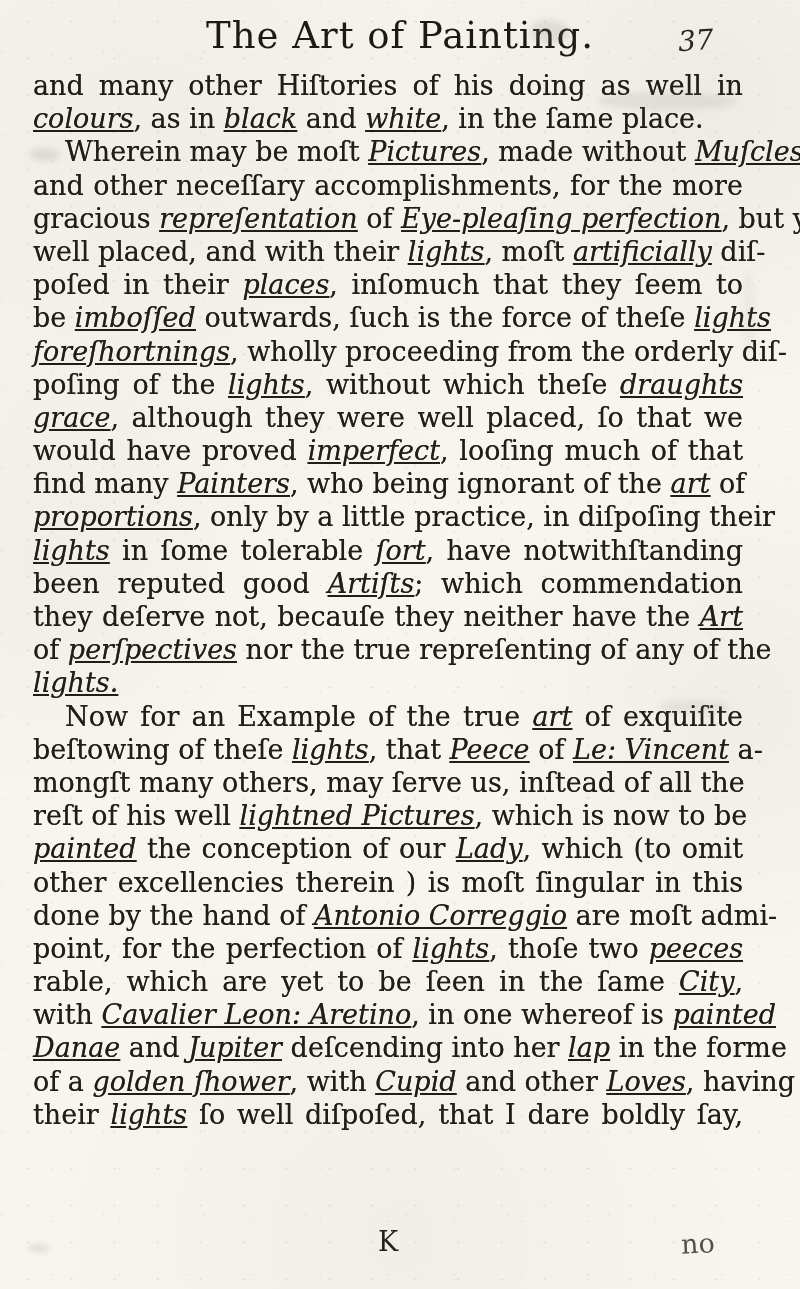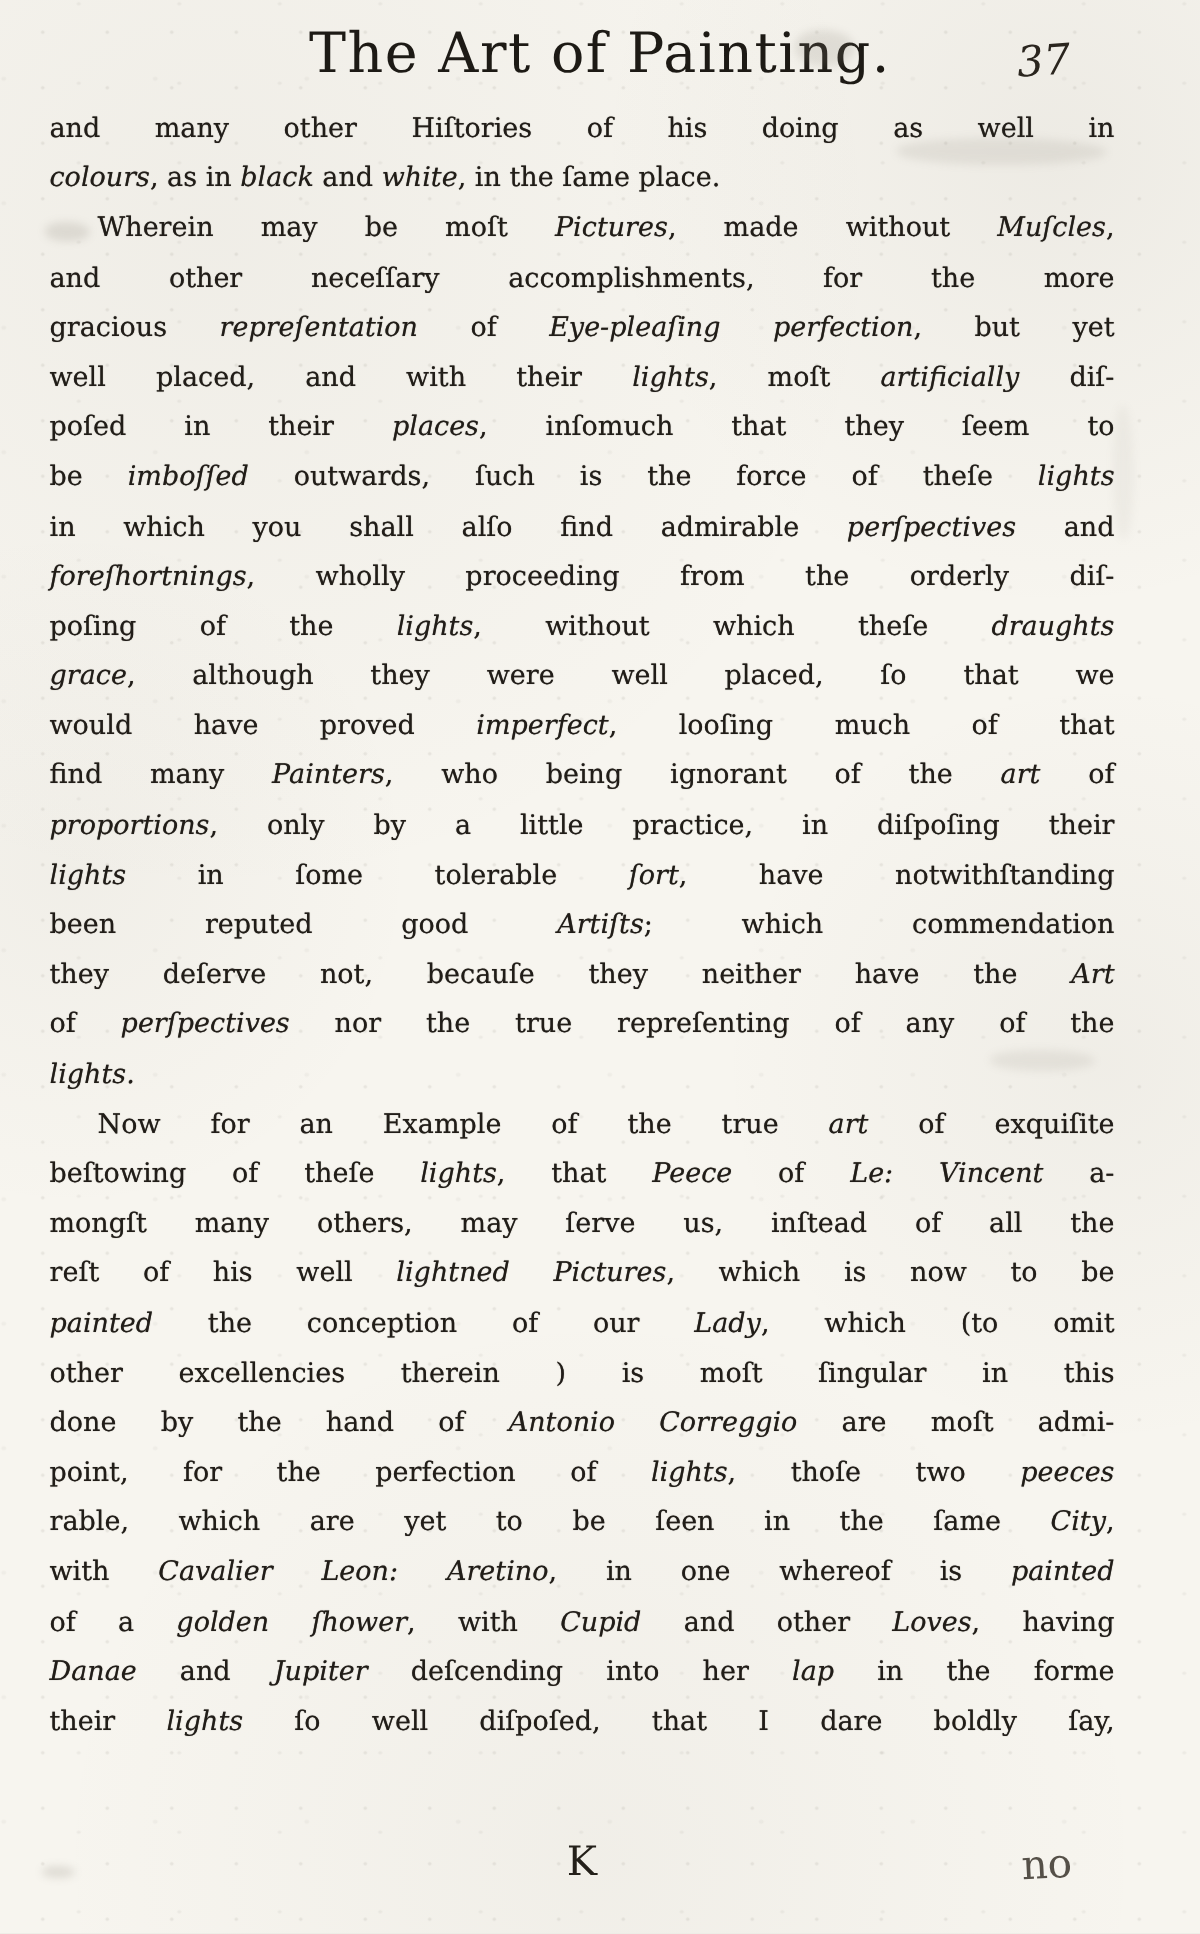--- a/index.html
+++ b/index.html
@@ -53,36 +53,37 @@
     color: #2a251e;
     transform: rotate(-4deg);
   }
   .page-body {
     position: absolute;
     top: 69px;
     left: 33px;
     width: 710px;
   }
   .line {
-    font-size: 18px;
+    font-size: 27px;
     line-height: 33.2px;
     height: 33.2px;
     white-space: nowrap;
     text-align: justify;
     text-align-last: justify;
     text-shadow: 0 0 0.5px rgba(33,29,24,0.75);
   }
   .line.lastline {
     text-align-last: left;
   }
   .line.indent {
     text-indent: 32px;
   }
   .seg-italic {
     font-style: italic;
+    text-decoration: underline;
   }
   .footer-line {
     position: absolute;
     top: 1226px;
     left: 33px;
     width: 710px;
     height: 34px;
     font-size: 27px;
   }
   .signature-mark {
@@ -128,21 +129,20 @@
 
   <div class="page-body" id="page-body">
       <div class="line"><span>and many other Hiſtories of his doing as well in</span></div>
       <div class="line lastline"><span class="seg-italic">colours</span><span>, as in </span><span class="seg-italic">black</span><span> and </span><span class="seg-italic">white</span><span>, in the ſame place.</span></div>
       <div class="line indent"><span>Wherein may be moſt </span><span class="seg-italic">Pictures</span><span>, made without </span><span class="seg-italic">Muſcles</span><span>,</span></div>
       <div class="line"><span>and other neceſſary accomplishments, for the more</span></div>
       <div class="line"><span>gracious </span><span class="seg-italic">repreſentation</span><span> of </span><span class="seg-italic">Eye-pleaſing perfection</span><span>, but yet</span></div>
       <div class="line"><span>well placed, and with their </span><span class="seg-italic">lights</span><span>, moſt </span><span class="seg-italic">artificially</span><span> diſ-</span></div>
       <div class="line"><span>poſed in their </span><span class="seg-italic">places</span><span>, inſomuch that they ſeem to</span></div>
       <div class="line"><span>be </span><span class="seg-italic">imboſſed</span><span> outwards, ſuch is the force of theſe </span><span class="seg-italic">lights</span></div>
-      <div class="line"><span>in which you shall alſo find admirable </span><span class="seg-italic">perſpectives</span><span> and</span></div>
       <div class="line"><span class="seg-italic">foreſhortnings</span><span>, wholly proceeding from the orderly diſ-</span></div>
       <div class="line"><span>poſing of the </span><span class="seg-italic">lights</span><span>, without which theſe </span><span class="seg-italic">draughts</span></div>
       <div class="line"><span class="seg-italic">grace</span><span>, although they were well placed, ſo that we</span></div>
       <div class="line"><span>would have proved </span><span class="seg-italic">imperfect</span><span>, looſing much of that</span></div>
       <div class="line"><span>find many </span><span class="seg-italic">Painters</span><span>, who being ignorant of the </span><span class="seg-italic">art</span><span> of</span></div>
       <div class="line"><span class="seg-italic">proportions</span><span>, only by a little practice, in diſpoſing their</span></div>
       <div class="line"><span class="seg-italic">lights</span><span> in ſome tolerable </span><span class="seg-italic">ſort</span><span>, have notwithſtanding</span></div>
       <div class="line"><span>been reputed good </span><span class="seg-italic">Artiſts</span><span>; which commendation</span></div>
       <div class="line"><span>they deſerve not, becauſe they neither have the </span><span class="seg-italic">Art</span></div>
       <div class="line"><span>of </span><span class="seg-italic">perſpectives</span><span> nor the true repreſenting of any of the</span></div>
@@ -150,22 +150,22 @@
       <div class="line indent"><span>Now for an Example of the true </span><span class="seg-italic">art</span><span> of exquiſite</span></div>
       <div class="line"><span>beſtowing of theſe </span><span class="seg-italic">lights</span><span>, that </span><span class="seg-italic">Peece</span><span> of </span><span class="seg-italic">Le: Vincent</span><span> a-</span></div>
       <div class="line"><span>mongſt many others, may ſerve us, inſtead of all the</span></div>
       <div class="line"><span>reſt of his well </span><span class="seg-italic">lightned Pictures</span><span>, which is now to be</span></div>
       <div class="line"><span class="seg-italic">painted</span><span> the conception of our </span><span class="seg-italic">Lady</span><span>, which (to omit</span></div>
       <div class="line"><span>other excellencies therein ) is moſt ſingular in this</span></div>
       <div class="line"><span>done by the hand of </span><span class="seg-italic">Antonio Correggio</span><span> are moſt admi-</span></div>
       <div class="line"><span>point, for the perfection of </span><span class="seg-italic">lights</span><span>, thoſe two </span><span class="seg-italic">peeces</span></div>
       <div class="line"><span>rable, which are yet to be ſeen in the ſame </span><span class="seg-italic">City</span><span>,</span></div>
       <div class="line"><span>with </span><span class="seg-italic">Cavalier Leon: Aretino</span><span>, in one whereof is </span><span class="seg-italic">painted</span></div>
+      <div class="line"><span class="seg-italic">Danae</span><span> and </span><span class="seg-italic">Jupiter</span><span> deſcending into her </span><span class="seg-italic">lap</span><span> in the forme</span></div>
       <div class="line"><span>of a </span><span class="seg-italic">golden ſhower</span><span>, with </span><span class="seg-italic">Cupid</span><span> and other </span><span class="seg-italic">Loves</span><span>, having</span></div>
-      <div class="line"><span class="seg-italic">Danae</span><span> and </span><span class="seg-italic">Jupiter</span><span> deſcending into her </span><span class="seg-italic">lap</span><span> in the forme</span></div>
       <div class="line"><span>their </span><span class="seg-italic">lights</span><span> ſo well diſpoſed, that I dare boldly ſay,</span></div>
     </div>
 
   <div class="footer-line">
     <div class="signature-mark">K</div>
     <div class="catchword">no</div>
   </div>
 
   <div class="smudge s1"></div>
   <div class="smudge s2"></div>

